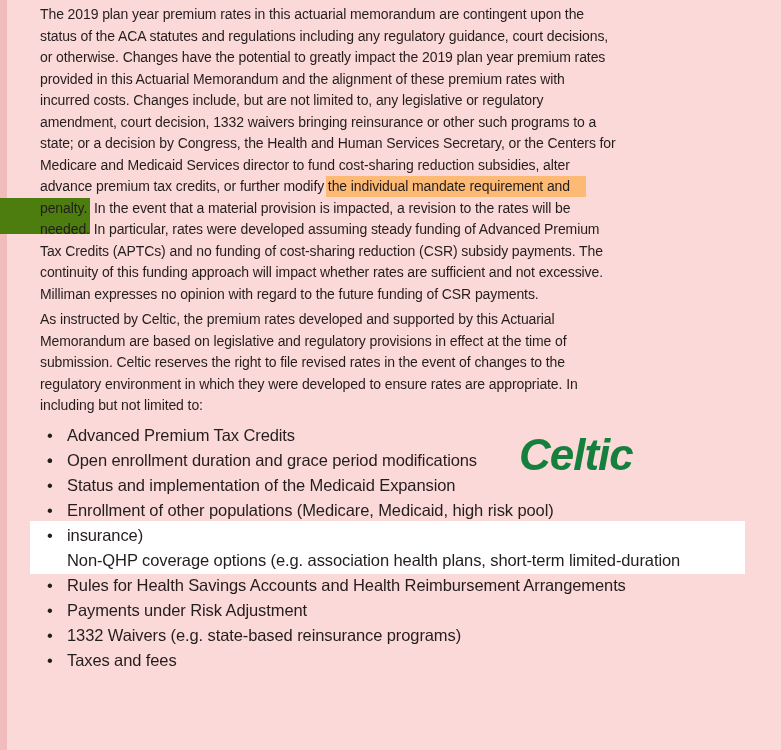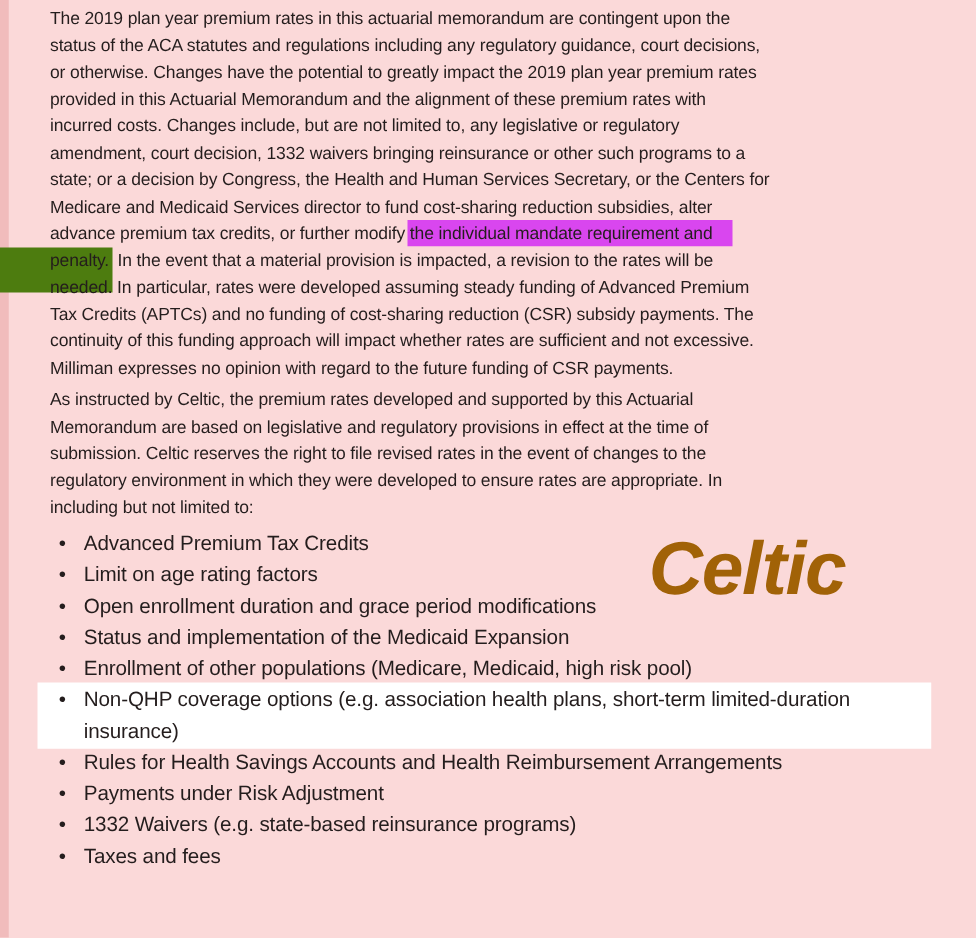--- a/index.html
+++ b/index.html
@@ -15,21 +15,21 @@
   }
   .content{
     position:absolute;left:40px;top:4px;width:725px;
   }
   .pline{
     font-size:14px;line-height:21.5px;white-space:pre;
     letter-spacing:-0.1px;
   }
   .para2{margin-top:4px;}
   .hl-mandate{
-    background:#d946ef;
+    background:#fdba74;
     padding:2px 16px 3px 2px;margin-left:-2px;
   }
   .hl-penalty{
     background:#4d7c0f;
     padding:2px 3px 18px 40px;margin-left:-40px;
   }
   .blist{margin-top:6px;}
   .bitem{
     position:relative;padding-left:27px;
     font-size:16.5px;line-height:25px;white-space:pre;
@@ -41,23 +41,23 @@
   .bitem-hl{
     background:#ffffff;
     margin-left:-10px;margin-top:-2px;margin-bottom:-1px;
     padding:2px 0 1px 37px;
     width:715px;box-sizing:border-box;
   }
   .bitem-hl .dot{left:17px;top:2px;}
   .bitem-hl .wrap-line{display:block;}
   .logo{
     position:absolute;left:519px;top:431px;
-    font-style:italic;font-weight:700;font-size:60px;line-height:48px;
+    font-style:italic;font-weight:700;font-size:44px;line-height:48px;
     letter-spacing:-1px;
-    color:#a16207;
+    color:#15803d;
   }
 </style>
 </head>
 <body>
 
 <div class="page-edge"></div>
 
 <div class="content">
 
   <div>
@@ -80,25 +80,25 @@
   <div class="para2">
     <div class="pline">As instructed by Celtic, the premium rates developed and supported by this Actuarial</div>
     <div class="pline">Memorandum are based on legislative and regulatory provisions in effect at the time of</div>
     <div class="pline">submission. Celtic reserves the right to file revised rates in the event of changes to the</div>
     <div class="pline">regulatory environment in which they were developed to ensure rates are appropriate. In</div>
     <div class="pline">including but not limited to:</div>
   </div>
 
   <div class="blist">
     <div class="bitem"><span class="dot">•</span><span>Advanced Premium Tax Credits</span></div>
-    <div class="bitem"><span class="dot">•</span><span>Limit on age rating factors</span></div>
+    <div class="bitem"><span class="dot">•</span></div>
     <div class="bitem"><span class="dot">•</span><span>Open enrollment duration and grace period modifications</span></div>
     <div class="bitem"><span class="dot">•</span><span>Status and implementation of the Medicaid Expansion</span></div>
     <div class="bitem"><span class="dot">•</span><span>Enrollment of other populations (Medicare, Medicaid, high risk pool)</span></div>
-    <div class="bitem bitem-hl"><span class="dot">•</span><span class="wrap-line">Non-QHP coverage options (e.g. association health plans, short-term limited-duration</span><span class="wrap-line">insurance)</span></div>
+    <div class="bitem bitem-hl"><span class="dot">•</span><span class="wrap-line">insurance)</span><span class="wrap-line">Non-QHP coverage options (e.g. association health plans, short-term limited-duration</span></div>
     <div class="bitem"><span class="dot">•</span><span>Rules for Health Savings Accounts and Health Reimbursement Arrangements</span></div>
     <div class="bitem"><span class="dot">•</span><span>Payments under Risk Adjustment</span></div>
     <div class="bitem"><span class="dot">•</span><span>1332 Waivers (e.g. state-based reinsurance programs)</span></div>
     <div class="bitem"><span class="dot">•</span><span>Taxes and fees</span></div>
   </div>
 
 </div>
 
 <div class="logo">Celtic</div>
 

